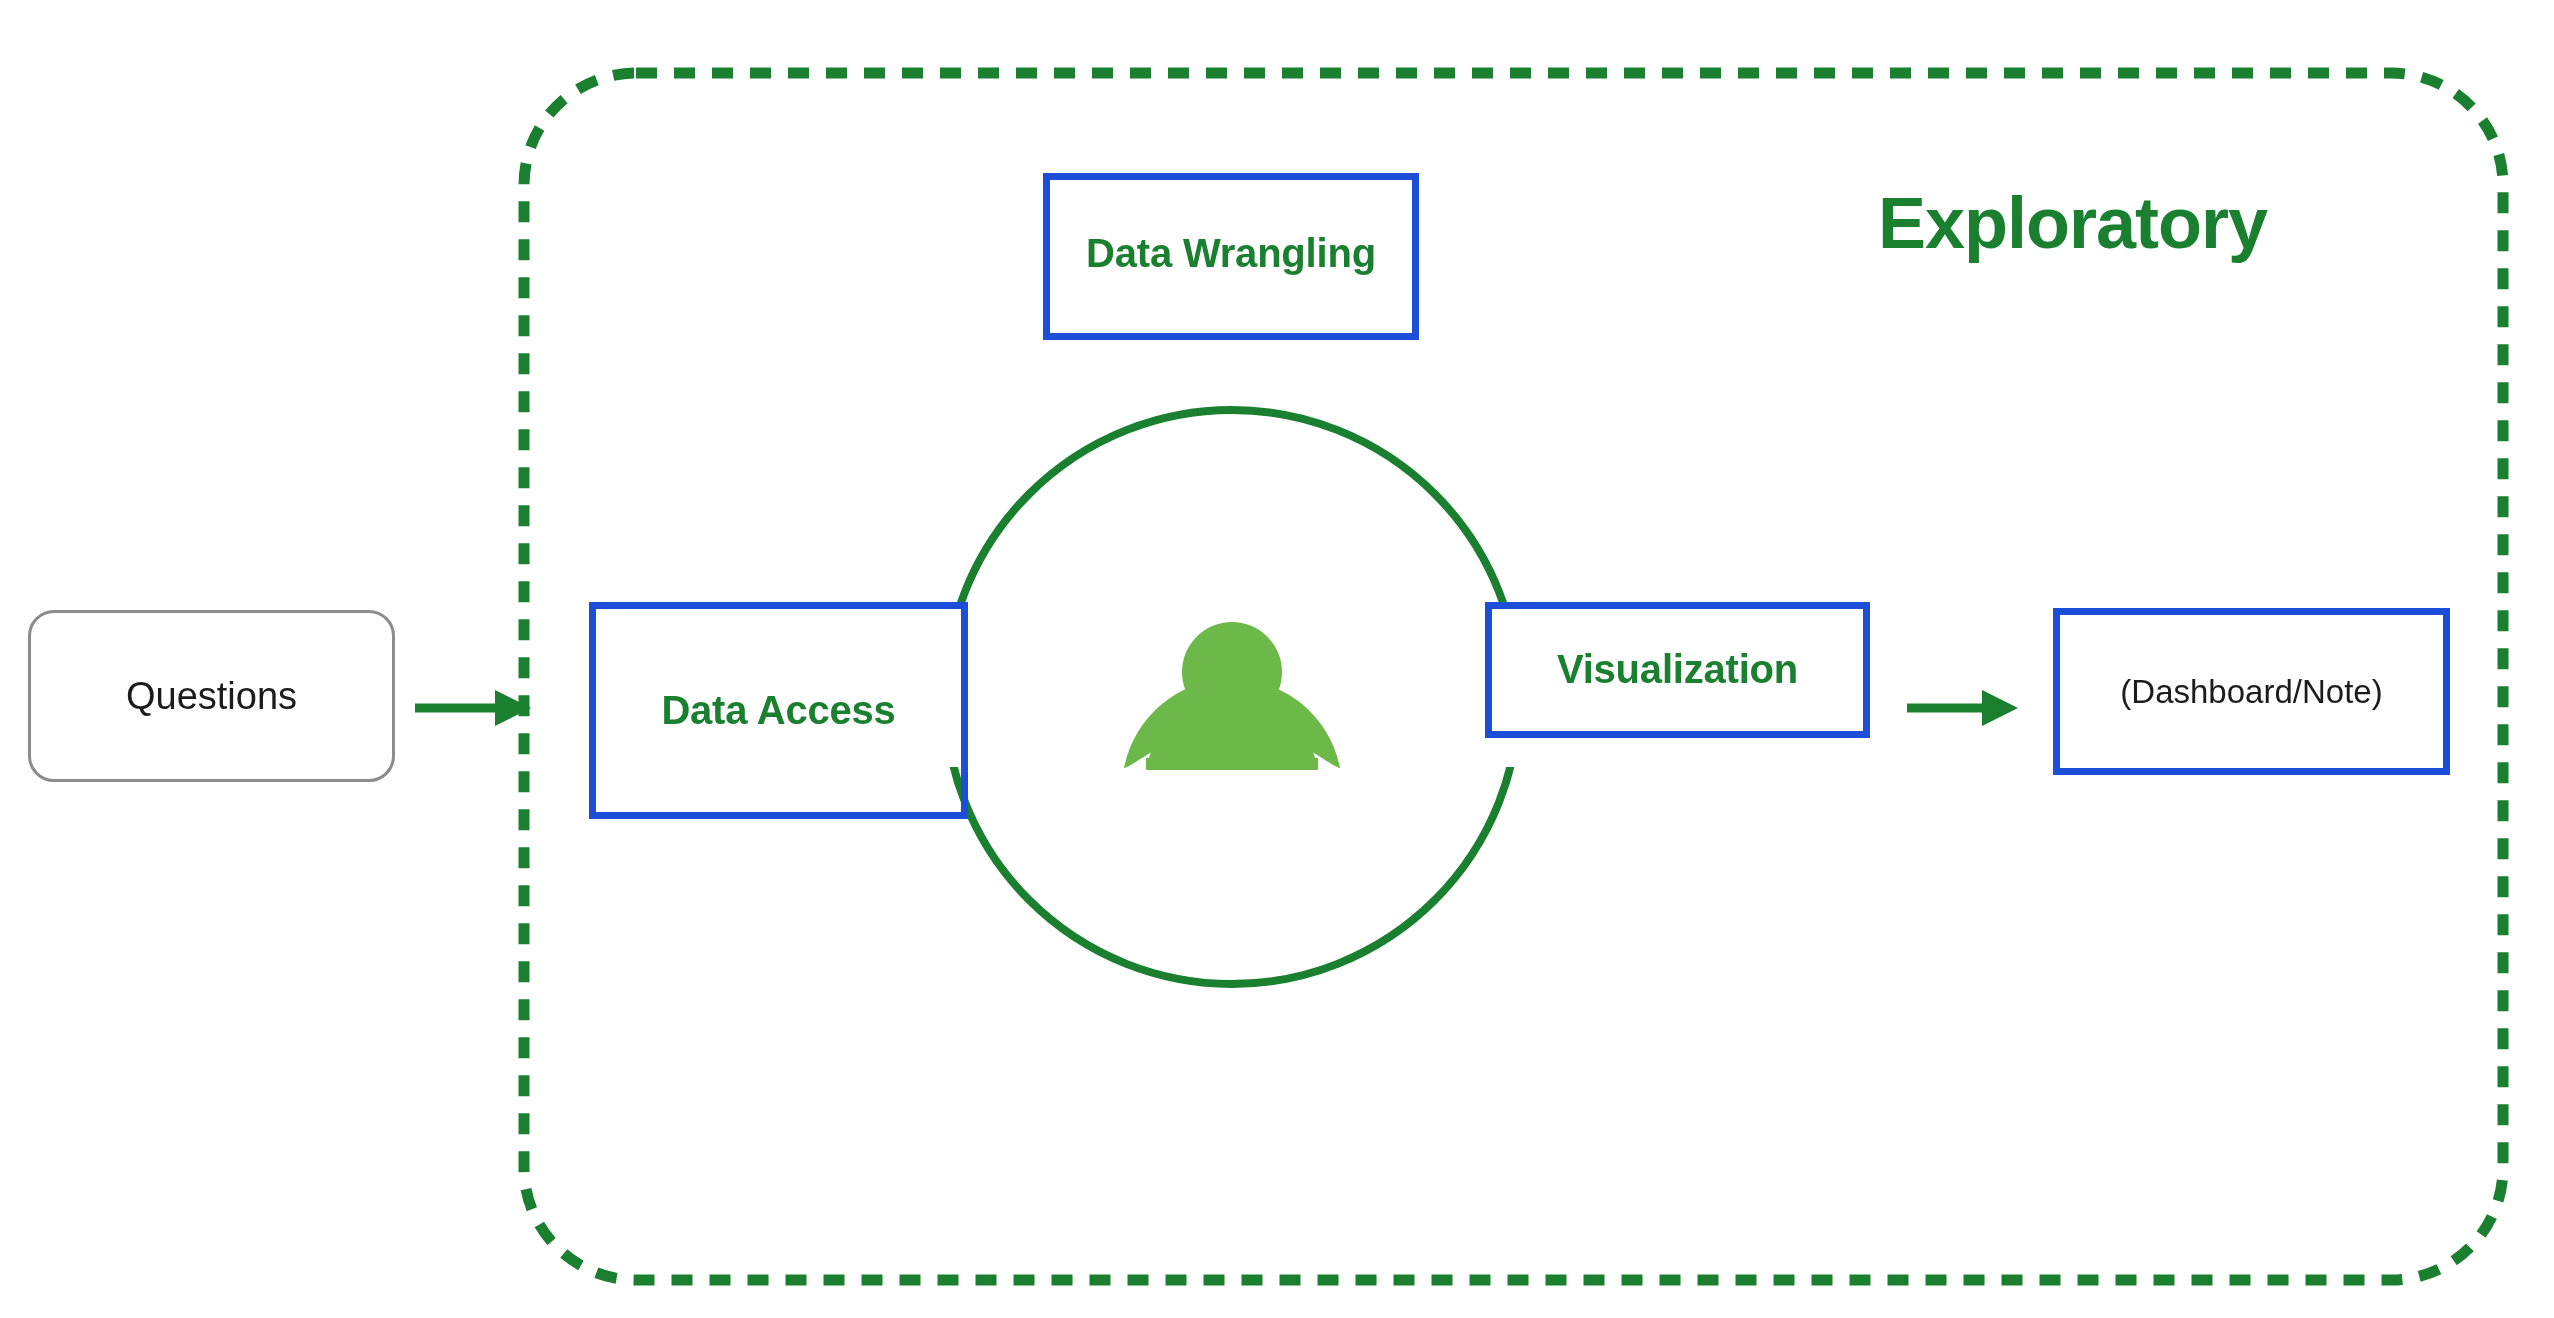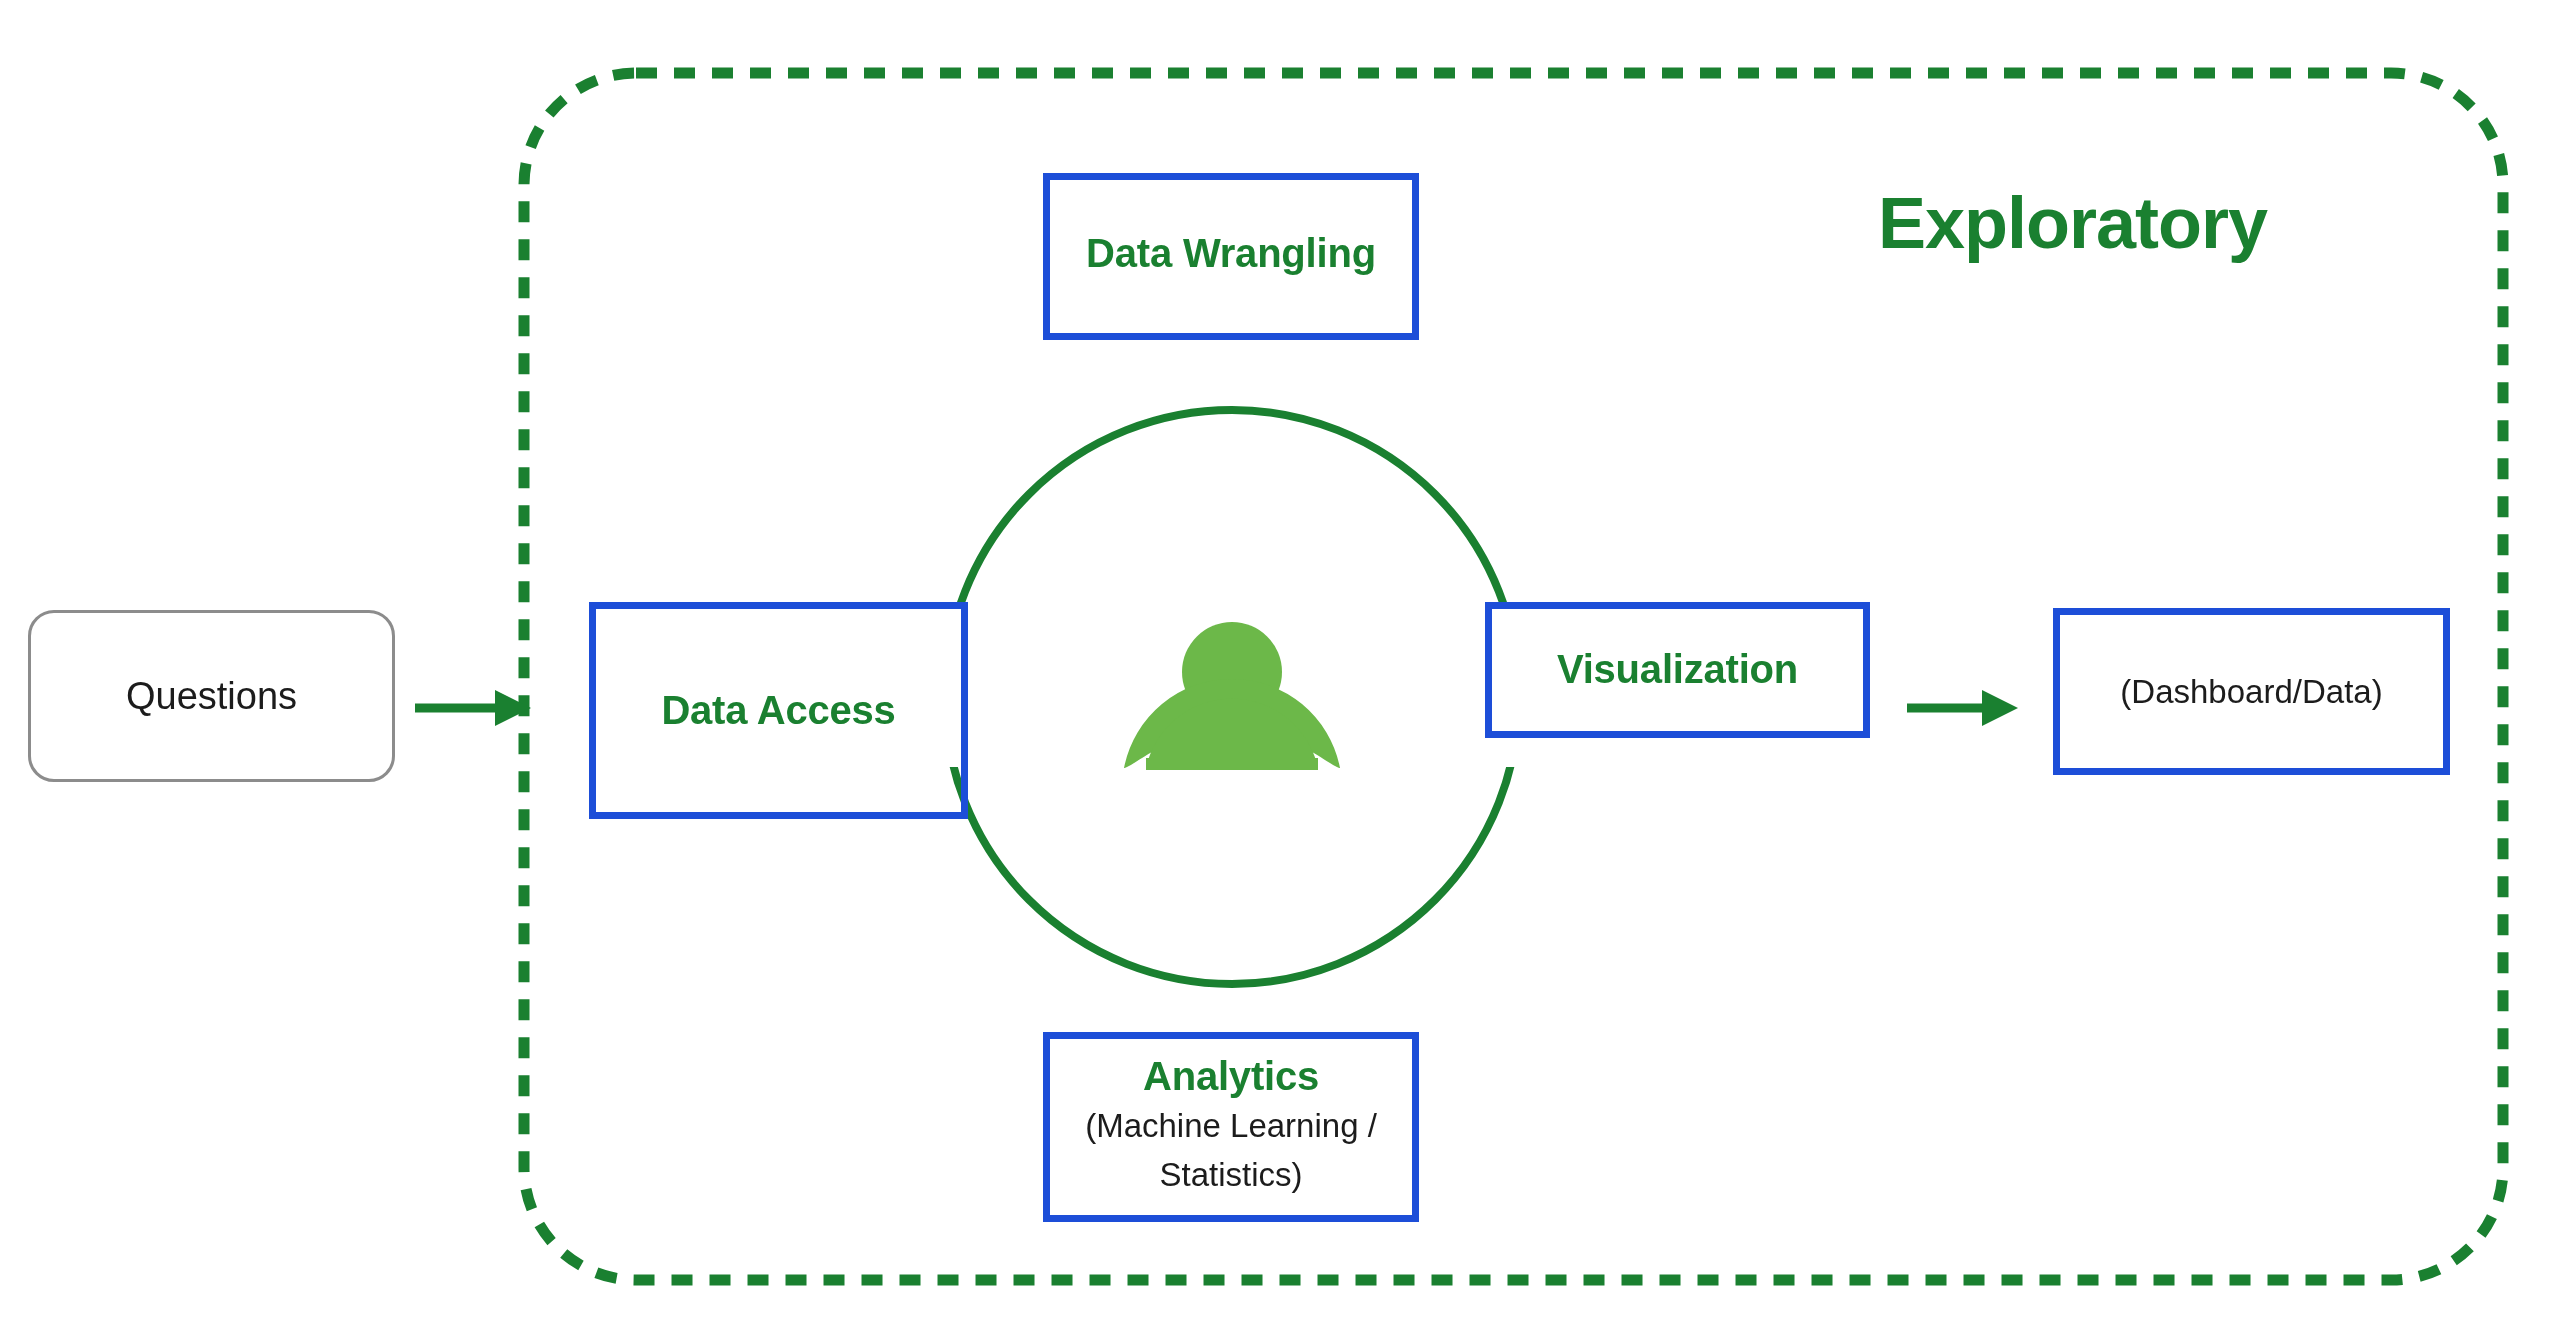--- a/index.html
+++ b/index.html
@@ -130,25 +130,20 @@
   </div>
 
   <div class="node node-green" id="node-data-access">
     <div class="title-green">Data Access</div>
   </div>
 
   <div class="node node-green" id="node-visualization">
     <div class="title-green">Visualization</div>
   </div>
 
-  <div class="node node-green" id="node-analytics">
-    <div class="title-green">Analytics</div>
-    <div class="sub-black">(Machine Learning /</div>
-    <div class="sub-black">Statistics)</div>
-  </div>
 
   <div class="node node-green" id="node-communication">
-    <div class="sub-black">(Dashboard/Data)</div>
+    <div class="sub-black">(Dashboard/Note)</div>
   </div>
 
   <div id="section-title">Exploratory</div>
 
 </div>
 
 </body></html>

